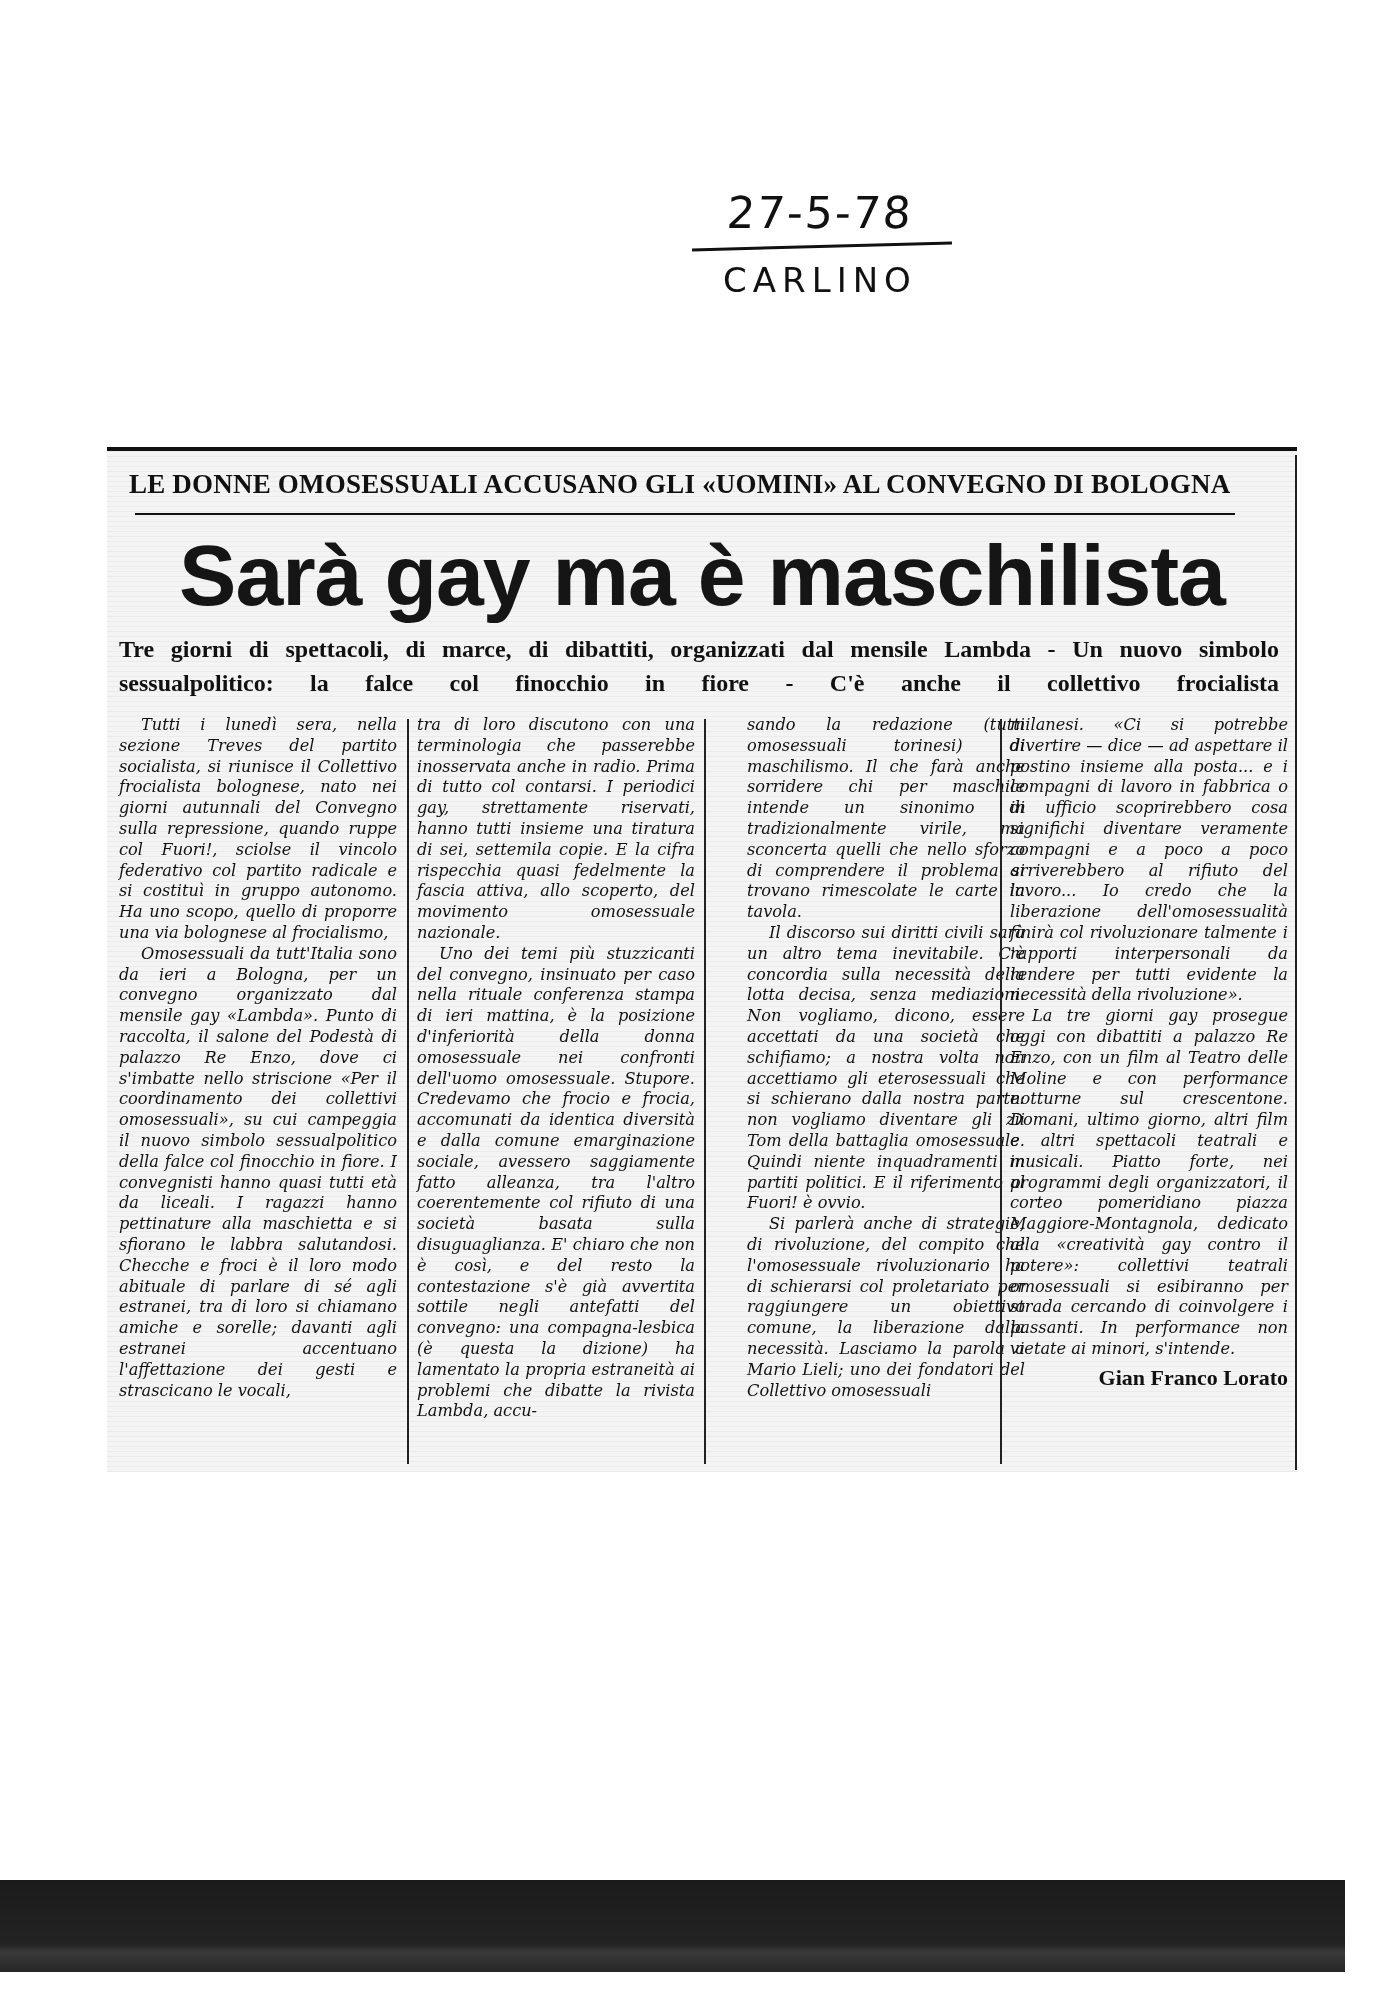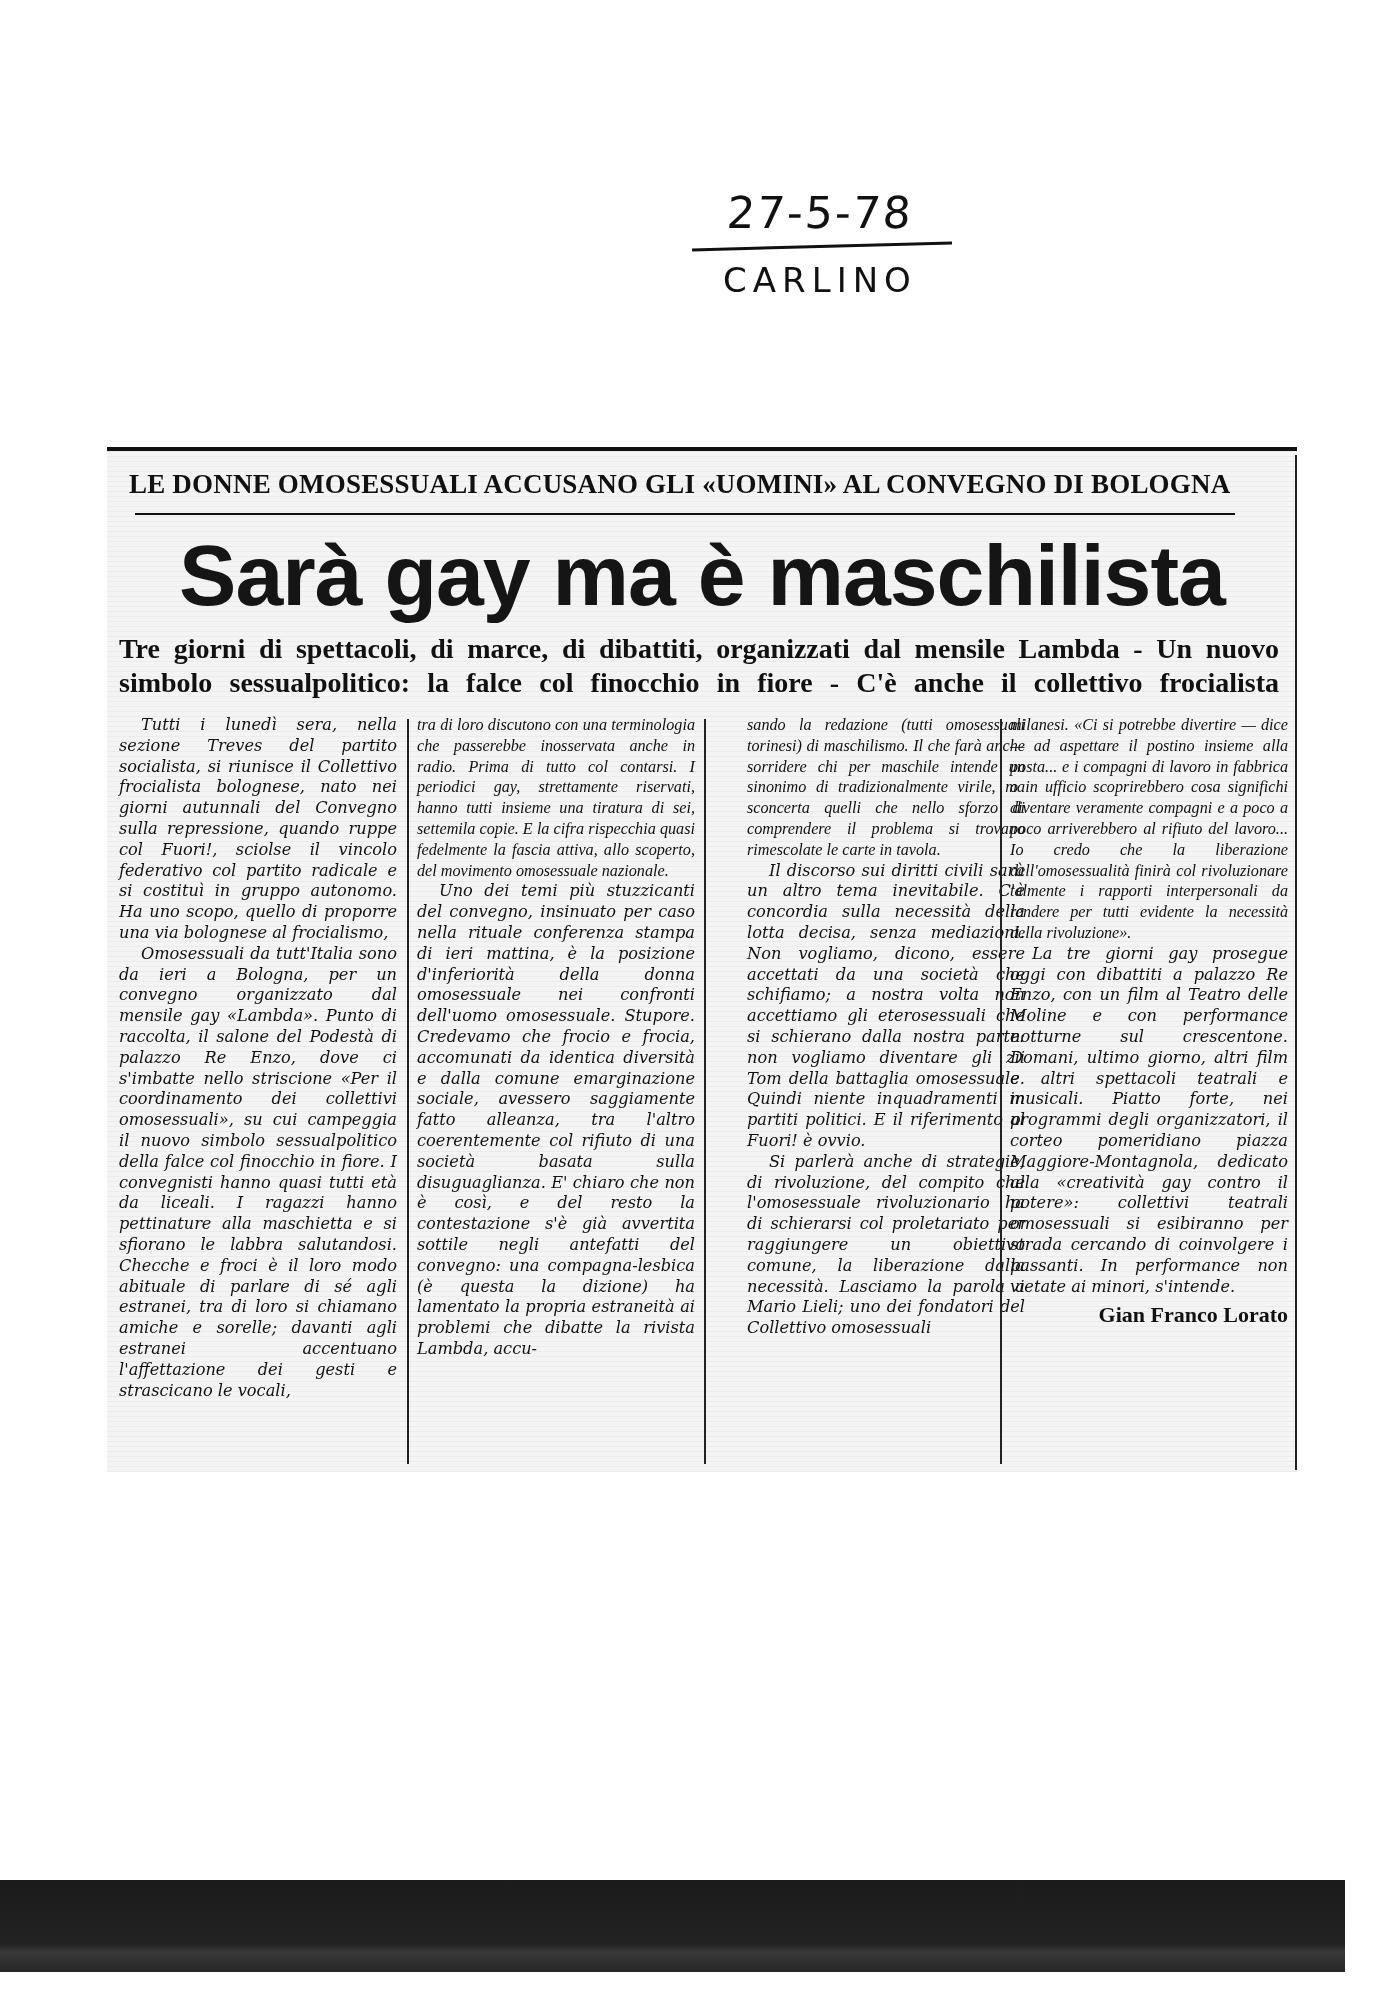--- a/index.html
+++ b/index.html
@@ -20,26 +20,26 @@
     background-image: repeating-linear-gradient(0deg, rgba(0,0,0,0.035) 0px, rgba(0,0,0,0.035) 1px, transparent 1px, transparent 5px);
   }
   .top-rule { position: absolute; left: 0; top: 0; width: 1190px; height: 4px; background: #111; }
   .right-border { position: absolute; right: 0; top: 8px; width: 2px; height: 1015px; background: #222; }
   .kicker { position: absolute; left: 22px; top: 22px; width: 1150px; 
     font-family: "Liberation Serif", serif; font-weight: bold; font-size: 27px; letter-spacing: 0.2px; color: #111; }
   .kicker-rule { position: absolute; left: 28px; top: 66px; width: 1100px; height: 2px; background: #111; }
   .headline { position: absolute; left: 10px; top: 78px; width: 1170px; text-align: center;
     font-family: Liberation Sans, sans-serif; font-weight: bold; font-size: 86px; line-height: 100px; letter-spacing: -1px; color: #151515; }
   .deck { position: absolute; left: 12px; top: 185px; width: 1160px;
-    font-family: "Liberation Serif", serif; font-weight: bold; font-size: 28px; line-height: 34px; text-align: justify; text-align-last: justify; color: #111; }
+    font-family: "Liberation Serif", serif; font-weight: bold; font-size: 24px; line-height: 34px; text-align: justify; text-align-last: justify; color: #111; }
   .columns { position: absolute; left: 0; top: 268px; width: 1190px; height: 760px; }
   .col { position: absolute; top: 0; width: 278px; height: 745px;
     font-family: "DejaVu Serif", serif; font-style: italic; font-size: 16.2px; line-height: 20.8px; text-align: justify; hyphens: manual; color: #111; }
   .col p { margin: 0; text-indent: 22px; }
-  .col p.cont { text-indent: 0; font-family: Liberation Serif, serif; }
+  .col p.cont { text-indent: 0; }
   .col-sep { position: absolute; top: 4px; width: 1.5px; height: 745px; background: #222; }
   .byline { text-align: right; font-style: normal; font-weight: bold; font-family: "Liberation Serif", serif; font-size: 22px; margin-top: 8px; }
   .bottom-band { position: absolute; left: 0; top: 1880px; width: 1345px; height: 92px;
     background: linear-gradient(180deg, #1b1b1b 0%, #232323 70%, #3a3a3a 78%, #262626 100%); }
 </style>
 </head>
 <body>
 
 <div class="handnote">
   <div class="hand-date">27-5-78</div>

